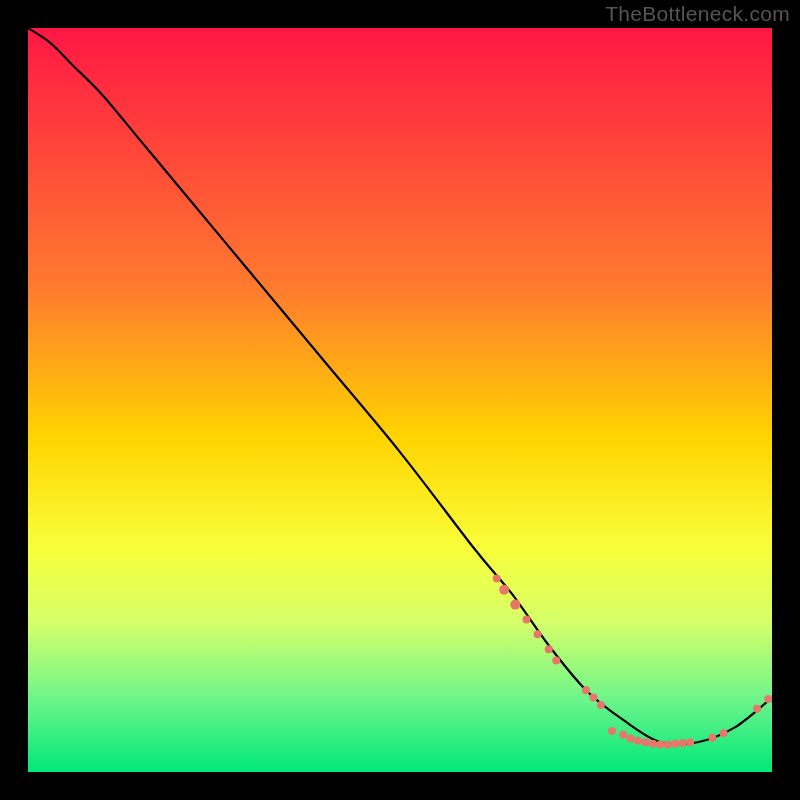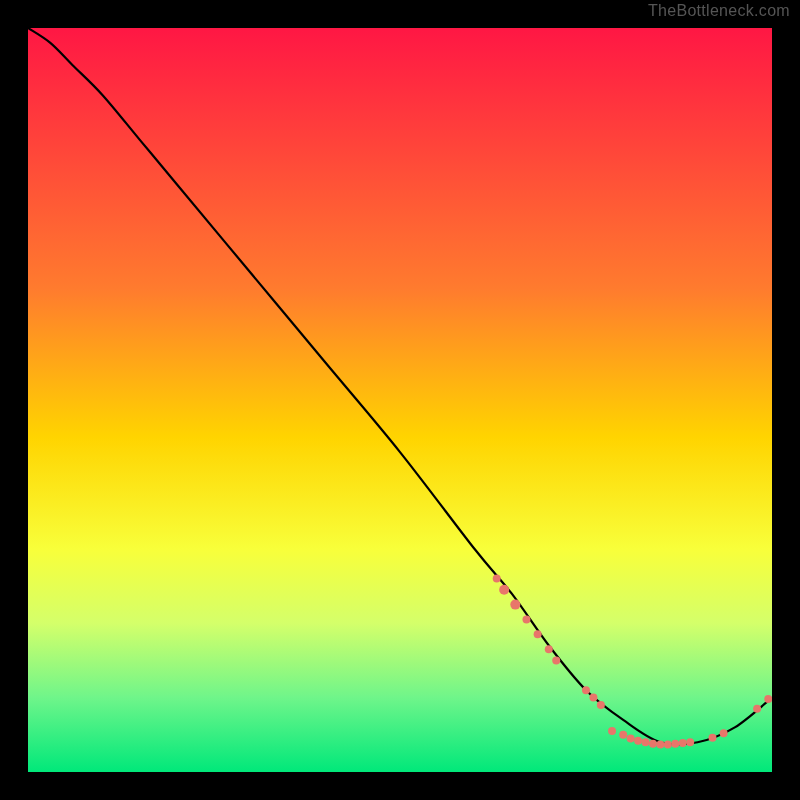--- a/index.html
+++ b/index.html
@@ -9,21 +9,21 @@
     background: #000;
     position: relative;
     font-family: Arial, sans-serif;
     overflow: hidden;
   }
   .watermark {
     position: absolute;
     top: 2px;
     right: 10px;
     color: #555;
-    font-size: 16px;
+    font-size: 21px;
     font-weight: 500;
     z-index: 10;
     letter-spacing: 0.3px;
   }
   .plot-area {
     position: absolute;
     left: 28px;
     top: 28px;
     width: 744px;
     height: 744px;

